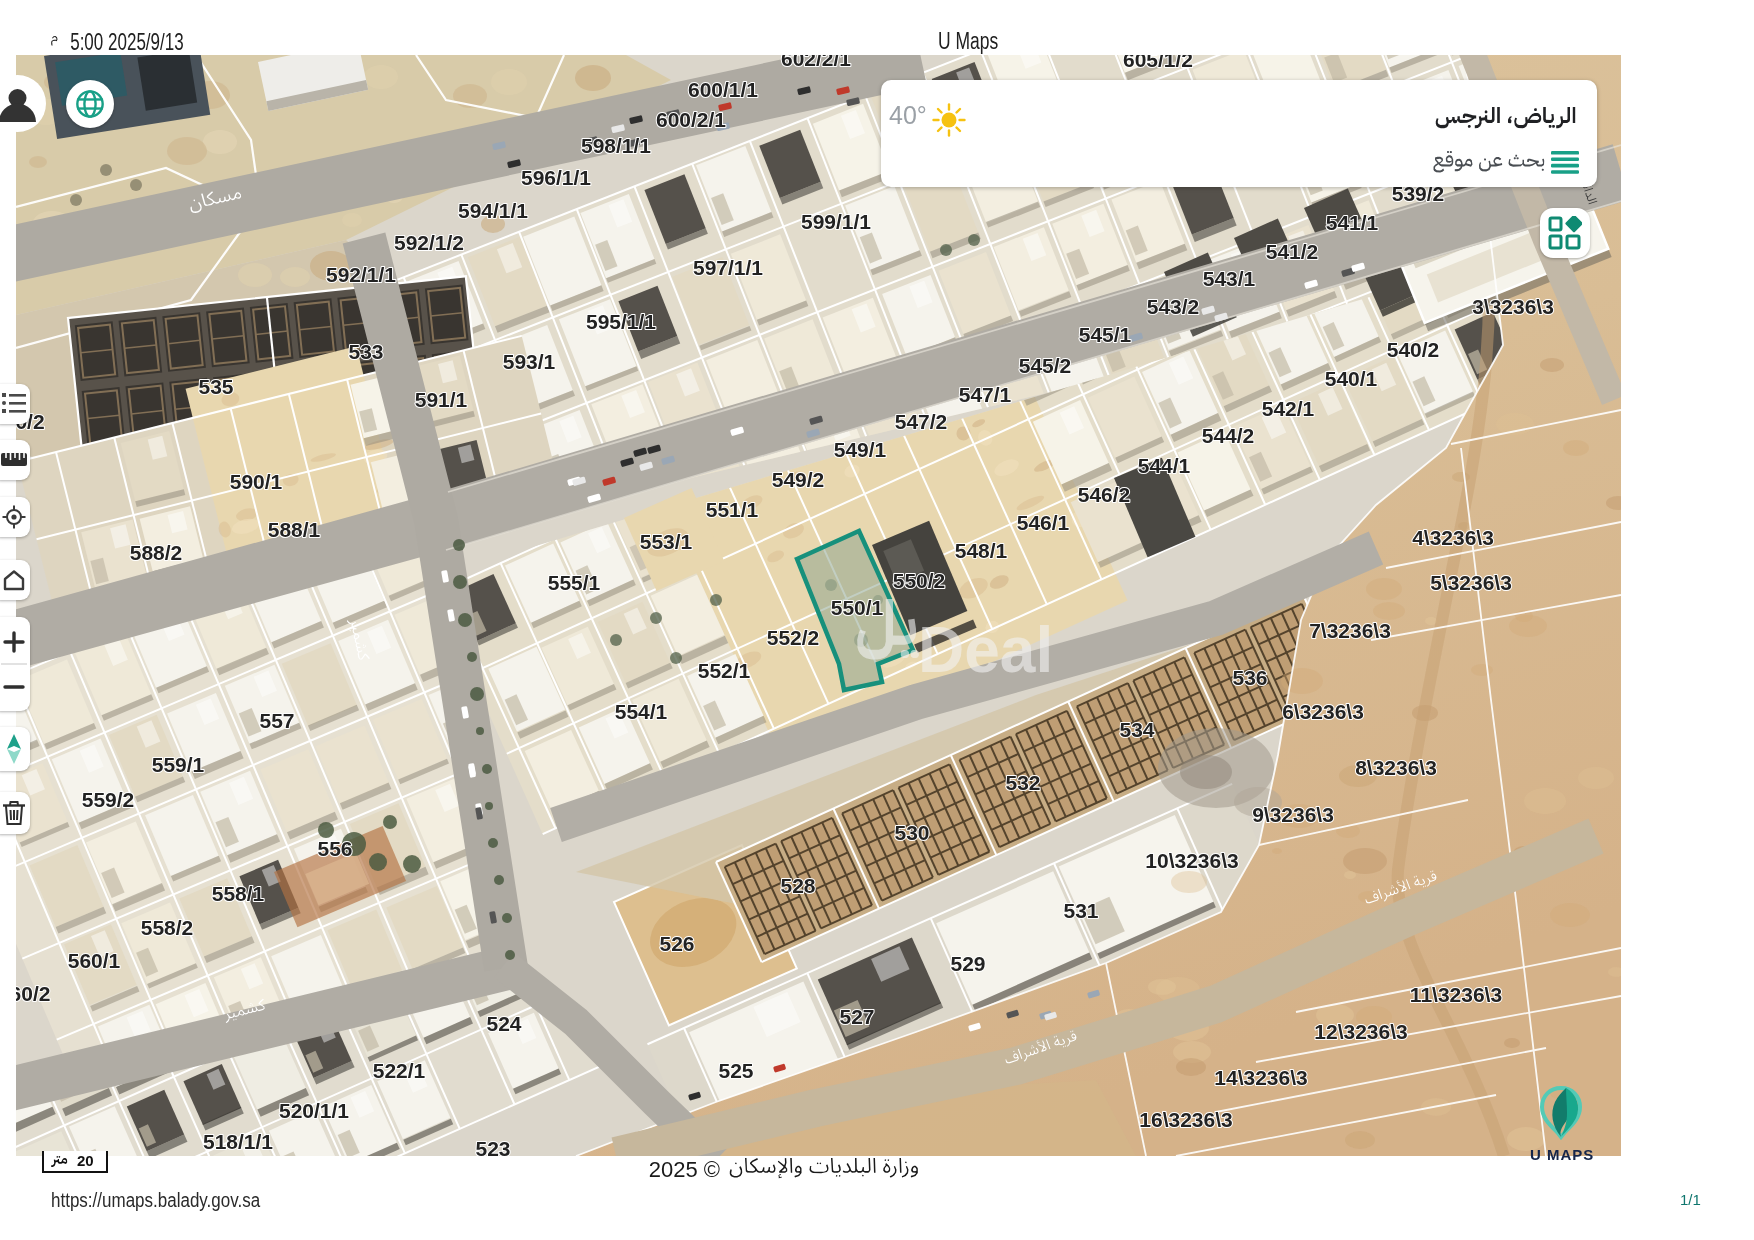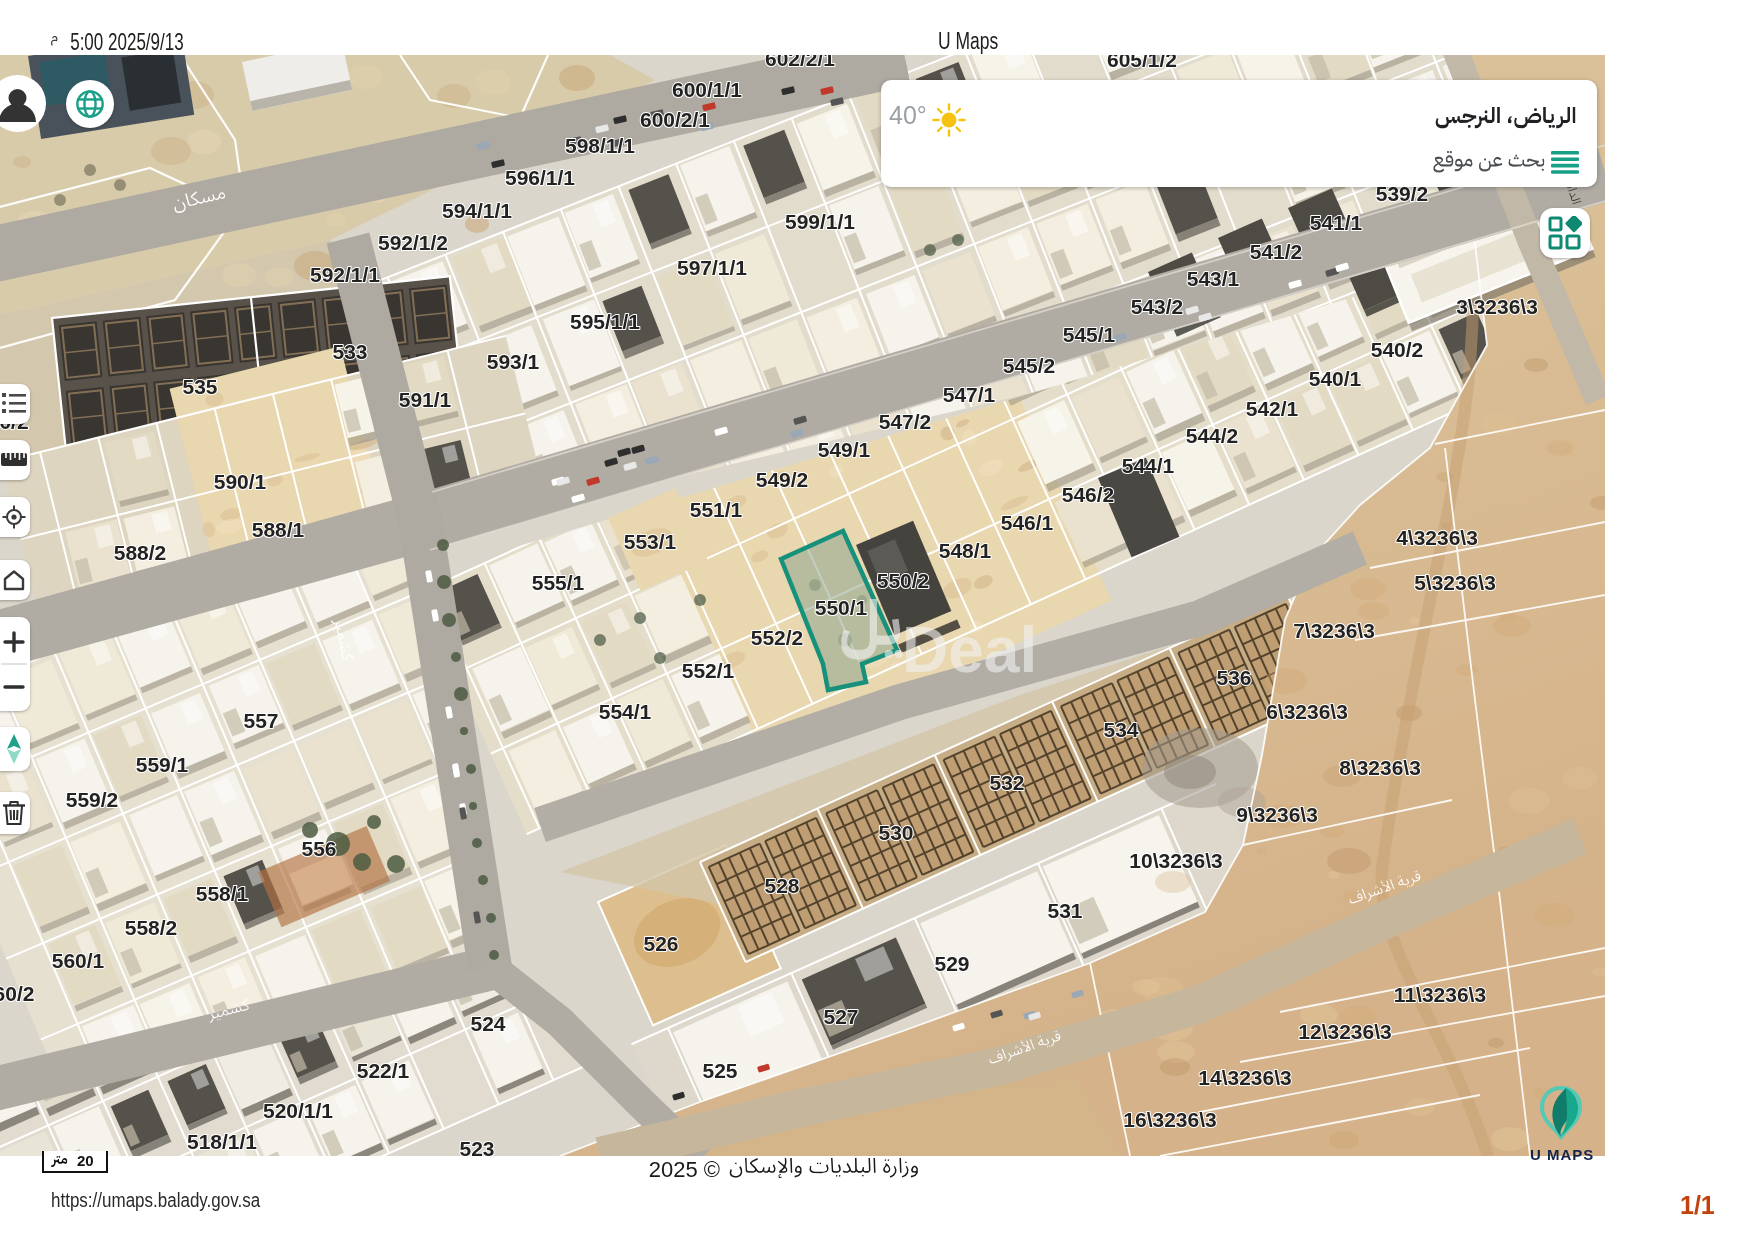--- a/index.html
+++ b/index.html
@@ -15,21 +15,21 @@
 
 <svg class="abs" style="left:48px;top:26px;" width="220" height="30" viewBox="0 0 220 30">
 <g transform="translate(2,9)">
         <path d="M5.5 1.0 3.5 1.2 2.0 3.0 2.8 3.5 3.8 2.2 5.0 2.0 6.2 3.0 6.5 4.8 3.8 4.8 1.8 5.8 1.2 6.8 1.2 9.2 1.8 10.8 2.5 10.5 2.2 7.0 3.0 6.0 5.5 5.8 6.8 6.2 7.5 4.2 7.0 2.2Z" fill="#202020" fill-rule="evenodd"></path>
       </g>
 <text x="30" y="24" font-size="23" fill="#202020" font-family="Liberation Sans, sans-serif" transform="scale(0.74,1)" style="transform-origin:0 0;">5:00 2025/9/13</text>
 </svg>
 
 <div class="abs" style="left:938px;top:28px;font-size:23px;color:#202020;transform:scaleX(0.76);transform-origin:0 0;">U Maps</div>
 
-<div class="abs" style="left:0;top:55px;width:1605px;height:1101px;overflow:hidden;">
+<div class="abs" style="left:16px;top:55px;width:1605px;height:1101px;overflow:hidden;">
 <svg width="1605" height="1101" viewBox="0 55 1605 1101">
 
 <rect x="0" y="55" width="1605" height="1101" fill="#dbd6cb"></rect>
 
 <polygon points="0,55 610,55 655,80 330,240 0,315" fill="#d8cba9"></polygon>
 <polygon points="0,315 330,240 430,330 440,430 60,470 0,452" fill="#d3c7ae"></polygon>
 <ellipse cx="194" cy="95" rx="20" ry="14" fill="#cfb68e" opacity="0.6"></ellipse>
 <ellipse cx="493" cy="82" rx="18" ry="13" fill="#e0d0ad" opacity="0.6"></ellipse>
 <ellipse cx="22" cy="162" rx="9" ry="6" fill="#cfb68e" opacity="0.6"></ellipse>
 <ellipse cx="331" cy="74" rx="18" ry="13" fill="#e0d0ad" opacity="0.6"></ellipse>
@@ -1933,15 +1933,15 @@
 <div class="abs" style="left:0;top:1156px;width:1754px;height:84px;background:#ffffff;"></div>
 <svg class="abs" style="left:640px;top:1154px;" width="480" height="30" viewBox="0 0 480 30">
 <text x="80" y="23" font-size="22" font-family="Liberation Sans, sans-serif" fill="#1a1a1a" text-anchor="end">2025 ©</text>
 <g transform="translate(88,3)">
         <path d="M111.2 18.0 110.8 19.2 112.0 19.8 112.5 18.5ZM108.2 18.0 107.8 19.2 109.0 19.8 109.5 18.5ZM134.5 17.8 134.0 19.0 135.2 19.5 135.8 18.2ZM53.0 17.2 51.8 17.2 50.5 18.2 50.5 19.2 51.2 20.2 50.5 20.5 50.8 21.2 53.8 20.5 53.8 19.8 52.2 20.0 51.2 19.0 51.5 18.2 53.0 18.0ZM12.8 9.2 11.2 10.0 12.8 13.8 12.5 16.2 11.2 18.0 9.0 19.0 6.5 19.0 4.5 18.2 3.2 16.5 3.8 12.8 2.5 12.2 1.8 14.5 1.8 17.0 2.5 18.5 3.5 19.5 6.2 20.5 9.2 20.5 12.5 19.0 14.0 16.5 14.2 15.2 14.0 12.2ZM179.0 9.0 177.8 9.5 179.0 12.8 178.8 15.2 176.5 18.0 173.8 19.2 174.2 20.5 177.8 19.0 180.0 16.2 180.5 12.8ZM167.0 9.0 165.8 9.5 167.0 12.8 166.8 15.2 164.5 18.0 161.8 19.2 162.2 20.5 163.5 20.2 166.2 18.5 168.2 15.5 168.5 12.8ZM187.5 8.8 186.0 8.8 184.2 10.0 183.2 12.2 183.2 14.0 184.5 15.5 187.8 15.8 188.0 16.2 186.2 18.0 183.0 18.8 182.8 19.2 183.2 20.5 187.5 19.0 189.8 16.0 189.8 11.5 189.2 10.2ZM186.0 10.2 187.0 10.2 188.0 11.2 188.5 12.8 188.2 14.0 185.8 14.2 185.0 13.8 184.8 12.0ZM71.2 8.8 69.8 8.8 68.0 10.0 67.0 12.2 67.0 14.0 68.2 15.5 71.5 15.8 71.8 16.2 70.0 18.0 66.8 18.8 66.5 19.2 67.0 20.5 71.2 19.0 73.5 16.0 73.5 11.5 73.0 10.2ZM69.8 10.2 70.8 10.2 71.8 11.2 72.2 12.8 72.0 14.0 69.5 14.2 68.8 13.8 68.5 12.0ZM100.5 11.0 99.5 7.5 98.0 8.0 99.0 11.2 99.0 12.8 98.0 14.0 95.8 14.8 86.8 14.8 84.8 14.2 83.2 13.0 83.0 10.5 83.5 9.2 82.0 9.0 81.5 13.0 82.8 15.0 85.0 16.0 93.2 16.2 98.8 15.0 100.2 13.2ZM158.0 6.2 157.2 7.2 157.8 8.0 155.5 11.0 155.2 13.5 156.5 15.2 157.8 15.8 159.8 15.8 161.5 14.8 162.2 13.2 162.2 11.2 161.0 8.8 158.5 6.2ZM158.8 8.8 160.2 10.0 161.0 11.5 160.8 13.2 159.5 14.2 158.0 14.2 156.8 13.0 157.0 11.0ZM92.0 5.5 91.5 6.8 92.8 7.2 93.2 6.0ZM89.2 5.5 88.8 6.8 90.0 7.2 90.5 6.0ZM7.5 5.5 7.0 6.8 8.2 7.2 8.8 6.0ZM177.5 4.5 177.0 5.8 178.2 6.2 178.8 5.0ZM160.0 2.2 159.5 3.5 160.8 4.0 161.2 2.8ZM157.0 2.2 156.5 3.5 157.8 4.0 158.2 2.8ZM171.5 1.0 172.0 15.8 173.5 15.8 173.0 1.0ZM145.5 1.0 146.0 15.8 147.5 15.8 147.0 1.0ZM114.8 15.0 116.8 15.8 119.8 15.8 122.2 14.2 124.0 15.8 127.2 15.5 128.5 14.5 130.0 15.8 133.0 15.8 134.8 14.5 137.0 15.8 140.0 15.8 141.2 15.2 142.5 13.0 142.0 1.0 140.5 1.0 141.0 13.2 140.2 14.0 136.5 14.0 135.8 13.2 136.0 10.2 134.8 10.0 134.0 13.2 133.2 14.0 130.0 14.0 128.8 11.8 128.5 1.0 127.0 1.0 127.2 13.5 126.2 14.2 124.0 14.0 123.2 13.2 122.2 10.2 119.8 6.0 118.5 7.0 121.2 11.8 121.0 13.2 119.5 14.2 117.2 14.2 115.2 13.5ZM103.0 1.0 103.8 14.2 104.2 15.0 106.0 15.8 109.5 15.8 111.5 15.0 112.8 13.0 112.5 10.0 111.5 7.5 110.0 8.0 111.2 11.5 111.2 13.0 110.5 14.0 106.5 14.2 105.2 13.5 104.5 1.0ZM62.2 1.0 62.8 15.8 64.2 15.8 63.8 1.0ZM58.2 1.0 56.8 1.2 57.0 6.0 56.2 8.2 50.5 3.8 49.8 4.8 55.5 9.8 55.0 10.8 51.2 14.2 51.2 15.8 57.2 15.8 59.2 14.2 59.2 11.8 57.5 9.5 58.5 5.8ZM57.0 11.0 58.0 12.5 57.8 13.8 57.0 14.2 54.0 14.2 53.8 14.0ZM17.0 1.0 17.8 14.2 19.0 15.5 25.0 15.8 27.2 15.0 28.2 14.0 29.5 15.2 31.0 15.8 33.5 15.8 35.2 14.5 37.0 15.8 39.5 15.8 41.0 14.8 42.8 15.8 45.0 15.8 46.5 15.0 47.2 13.8 47.5 11.2 46.2 7.5 44.8 8.0 46.0 11.5 46.0 13.0 44.8 14.2 42.8 14.2 42.0 13.8 41.8 12.8 42.2 10.2 40.8 10.0 40.2 13.0 39.0 14.2 37.0 14.2 36.2 13.5 36.5 10.5 35.2 10.2 34.5 13.0 33.8 14.0 31.2 14.2 29.8 13.5 27.5 10.0 23.5 6.2 24.8 5.0 30.0 2.5 29.2 1.0 24.0 3.8 22.0 5.8 22.0 6.8 27.0 12.0 27.0 13.2 25.2 14.2 19.8 14.0 19.0 12.8 18.5 1.0Z" fill="#1a1a1a" fill-rule="evenodd"></path>
       </g>
 </svg>
 
 <div class="abs" style="left:51px;top:1189px;font-size:20px;color:#2a2a2a;transform:scaleX(0.85);transform-origin:0 0;">https://umaps.balady.gov.sa</div>
 
-<div class="abs" style="left:1680px;top:1191px;font-size:25px;color:#c2410c;font-weight:bold;">1/1</div>
+<div class="abs" style="left:1680px;top:1191px;font-size:15px;color:#0f766e;">1/1</div>
 
 </div>
 
 </body></html>

